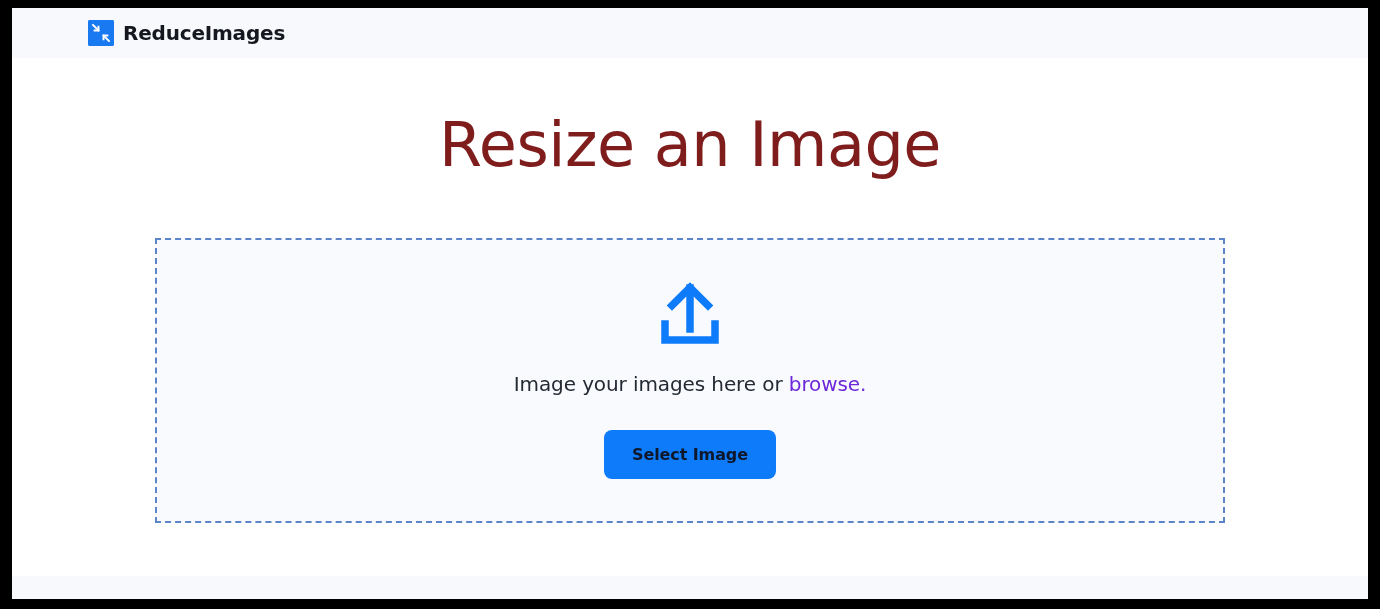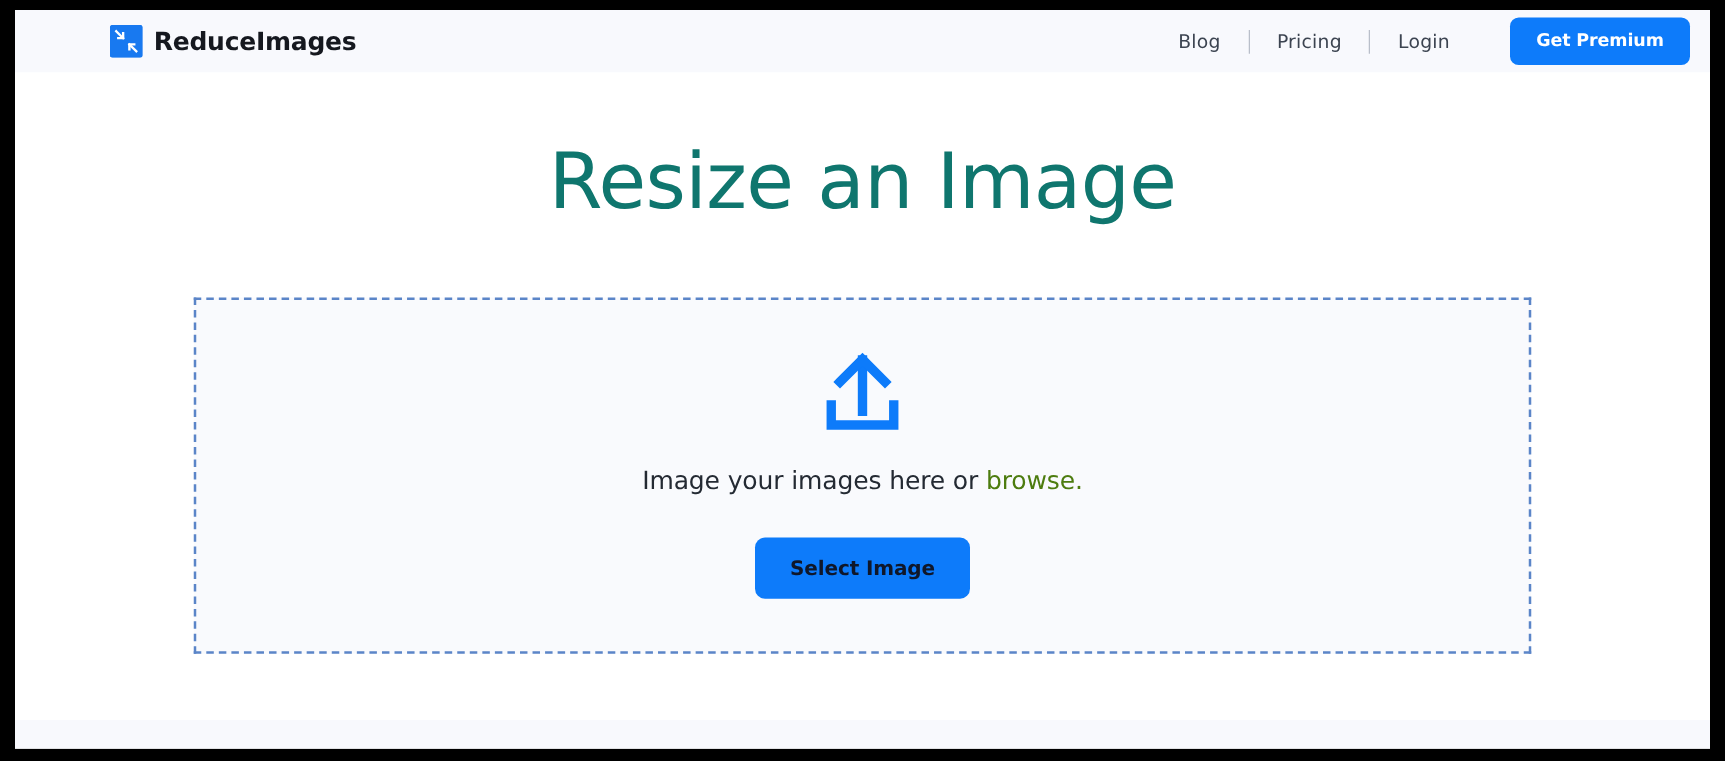--- a/index.html
+++ b/index.html
@@ -115,21 +115,21 @@
     background: #ffffff;
   }
 
   .page-title {
     margin: 0;
     padding-top: 56px;
     text-align: center;
     font-family: "DejaVu Sans", sans-serif;
     font-size: 62px;
     font-weight: 400;
-    color: #0f766e;
+    color: #7f1d1d;
     letter-spacing: -0.5px;
     line-height: 1;
   }
 
   .dropzone {
     position: absolute;
     left: 143px;
     right: 143px;
     top: 180px;
     height: 285px;
@@ -152,21 +152,21 @@
 
   .drop-text {
     font-family: "DejaVu Sans", sans-serif;
     font-size: 20px;
     color: #242a33;
     letter-spacing: -0.1px;
     margin-bottom: 34px;
     white-space: nowrap;
   }
   .browse-link {
-    color: #4d7c0f;
+    color: #6d28d9;
     text-decoration: none;
     cursor: pointer;
   }
 
   .btn-select {
     background: #0d7bfa;
     color: #0f172a;
     font-family: "DejaVu Sans", sans-serif;
     font-size: 16px;
     font-weight: 700;
@@ -204,28 +204,20 @@
               <path d="M5 5 L10.5 10.5"></path>
               <path d="M10.5 6.6 L10.5 10.5 L6.6 10.5"></path>
               <path d="M21 21 L15.5 15.5"></path>
               <path d="M15.5 19.4 L15.5 15.5 L19.4 15.5"></path>
             </g>
           </svg>
         </span>
         <span class="brand-name">ReduceImages</span>
       </a>
 
-      <nav class="header-nav">
-        <a class="nav-link" href="#">Blog</a>
-        <span class="nav-sep"></span>
-        <a class="nav-link" href="#">Pricing</a>
-        <span class="nav-sep"></span>
-        <a class="nav-link" href="#">Login</a>
-        <button class="btn-premium">Get Premium</button>
-      </nav>
 
     </div>
 
     <div class="main-area">
 
       <h1 class="page-title">Resize an Image</h1>
 
       <div class="dropzone">
 
         <span class="upload-icon">

